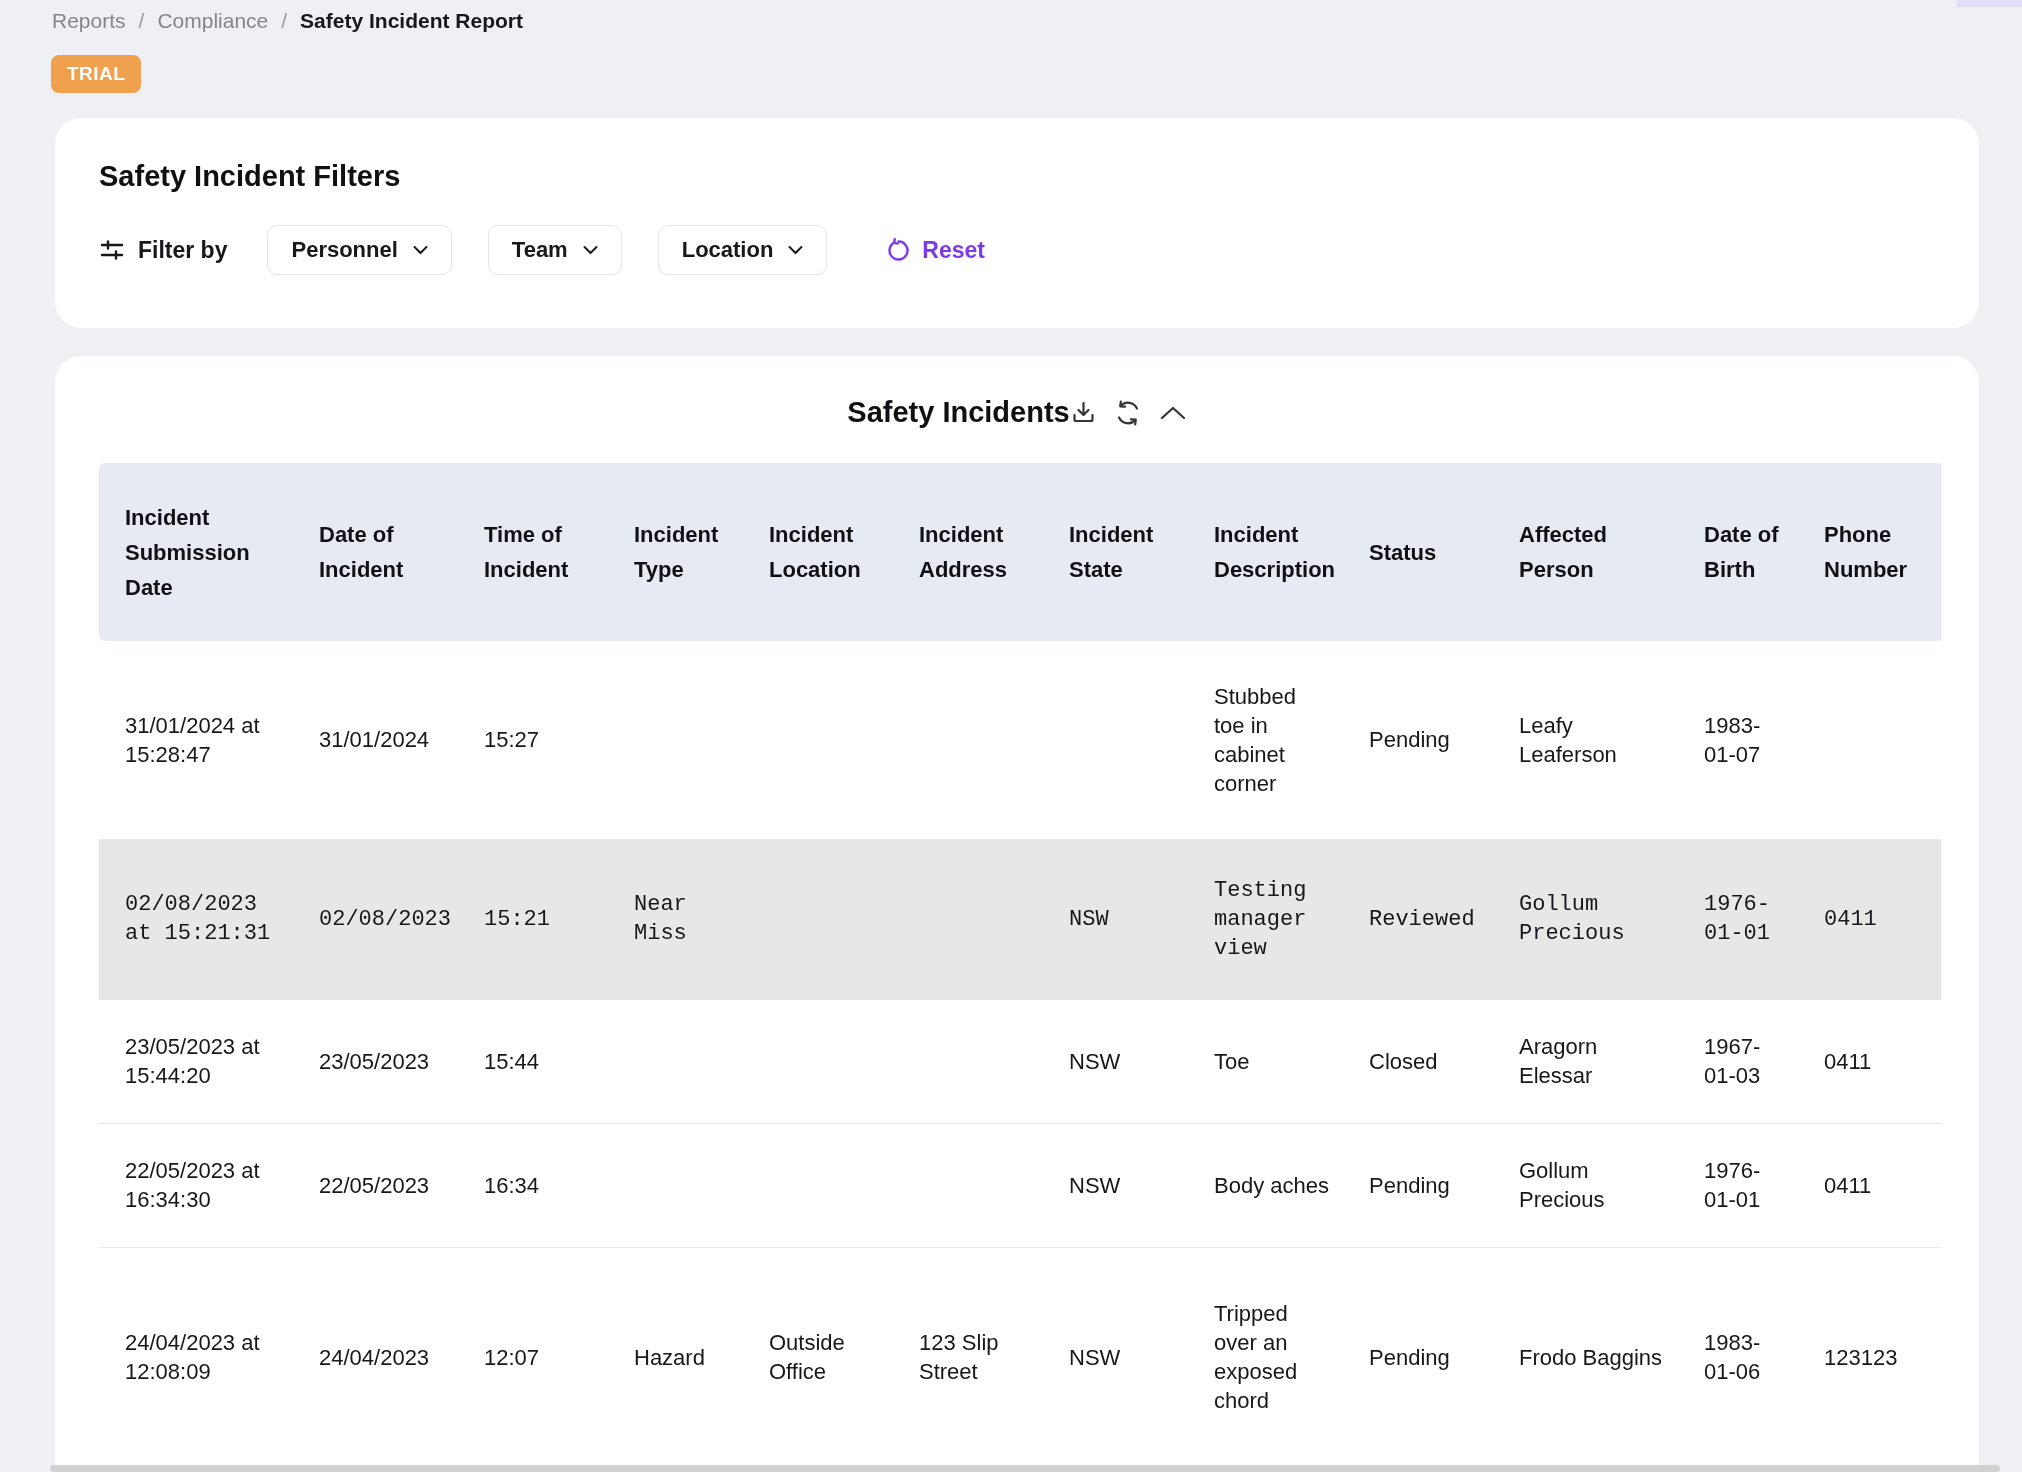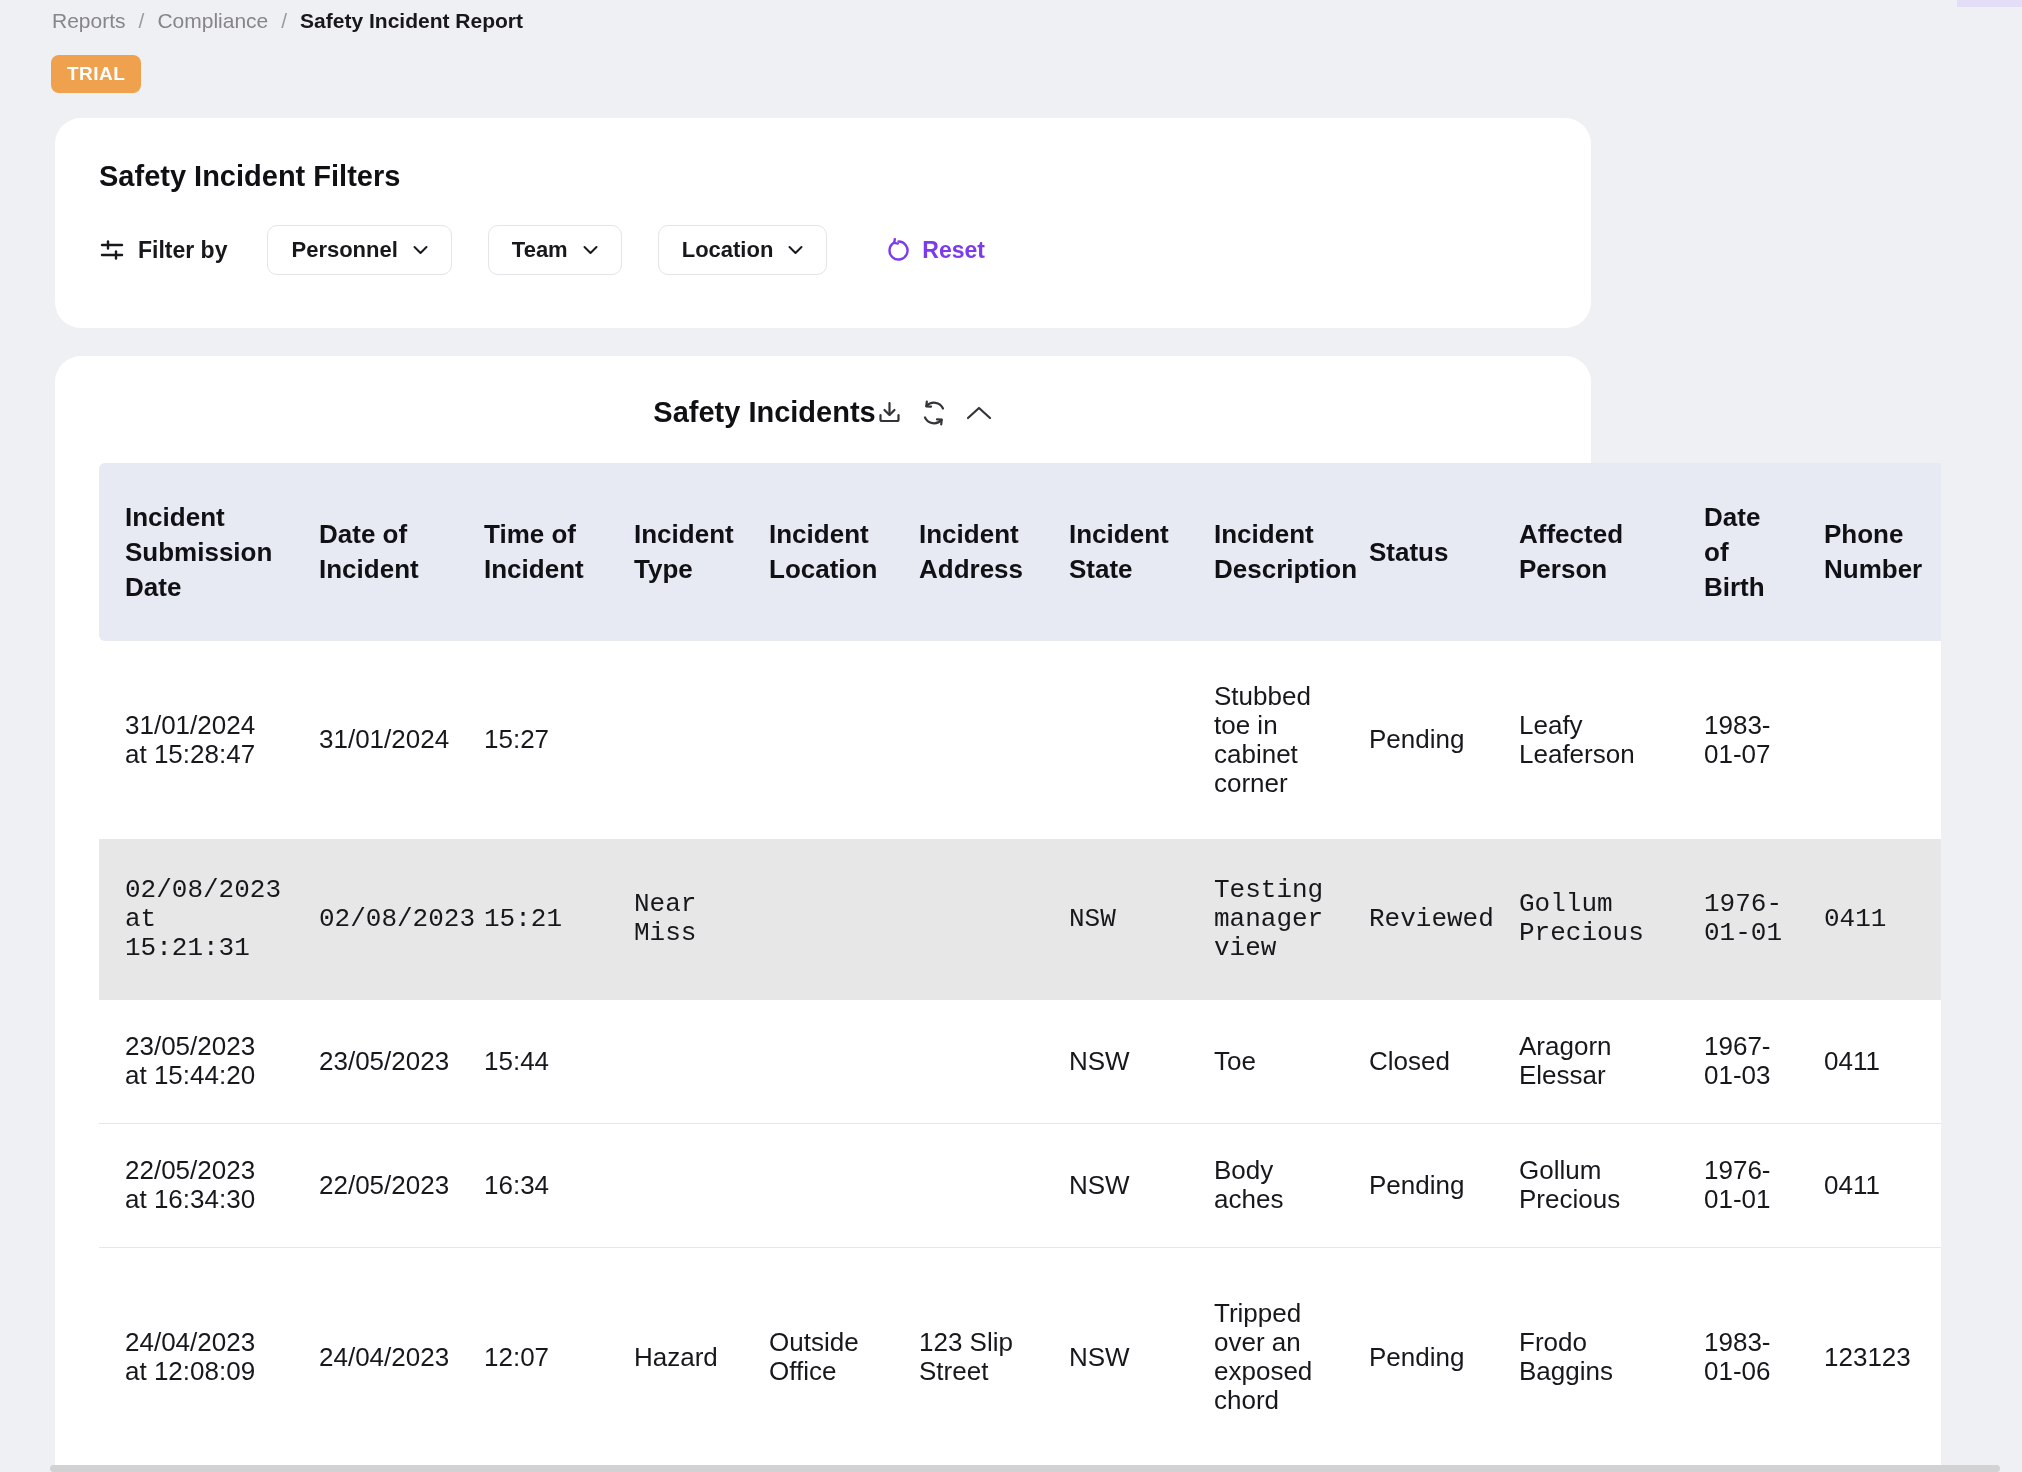--- a/index.html
+++ b/index.html
@@ -27,21 +27,21 @@
     padding:8px 16px; border-radius:8px;
   }
 
   .corner-chip {
     position:absolute; top:0; right:0; width:65px; height:7px;
     background:#e3ddf8;
   }
 
   
   .card {
-    position:absolute; left:55px; width:1536px;
+    position:absolute; left:55px; width:1924px;
     background:#ffffff; border-radius:26px;
   }
   .card h2 { margin:0; font-size:29px; font-weight:700; color:#101014; }
 
   .card-filters { top:118px; height:210px; padding:42px 44px; }
 
   .filter-row { margin-top:32px; display:flex; align-items:center; height:50px;gap:9px; }
   .filter-by {
     display:flex; align-items:center; gap:13px;
     font-size:23px; font-weight:700; color:#17171c;
@@ -65,21 +65,21 @@
   .incidents-head { display:flex; align-items:center; justify-content:center; }
   .toolbar { display:flex; align-items:center; gap:17px; }
   .icon-btn {
     background:none; border:none; padding:0; cursor:pointer;
     display:flex; align-items:center; color:#333338;
   }
 
   .table-wrap { margin-top:34px; width:1842px; overflow:hidden; }
   table {
     table-layout:fixed; width:1885px; border-collapse:collapse;
-    font-size:26px; color:#17171c;
+    font-size:22px; color:#17171c;
   }
   col.c0{width:200px} col.c1{width:165px} col.c2{width:150px} col.c3{width:135px}
   col.c4{width:150px} col.c5{width:150px} col.c6{width:145px} col.c7{width:155px}
   col.c8{width:150px} col.c9{width:185px} col.c10{width:120px} col.c11{width:180px}
 
   thead tr { background:#e7eaf3; height:178px; }
   th {
     text-align:left; font-weight:700; vertical-align:middle;
     padding:0 20px; line-height:35px; color:#111115;
   }

